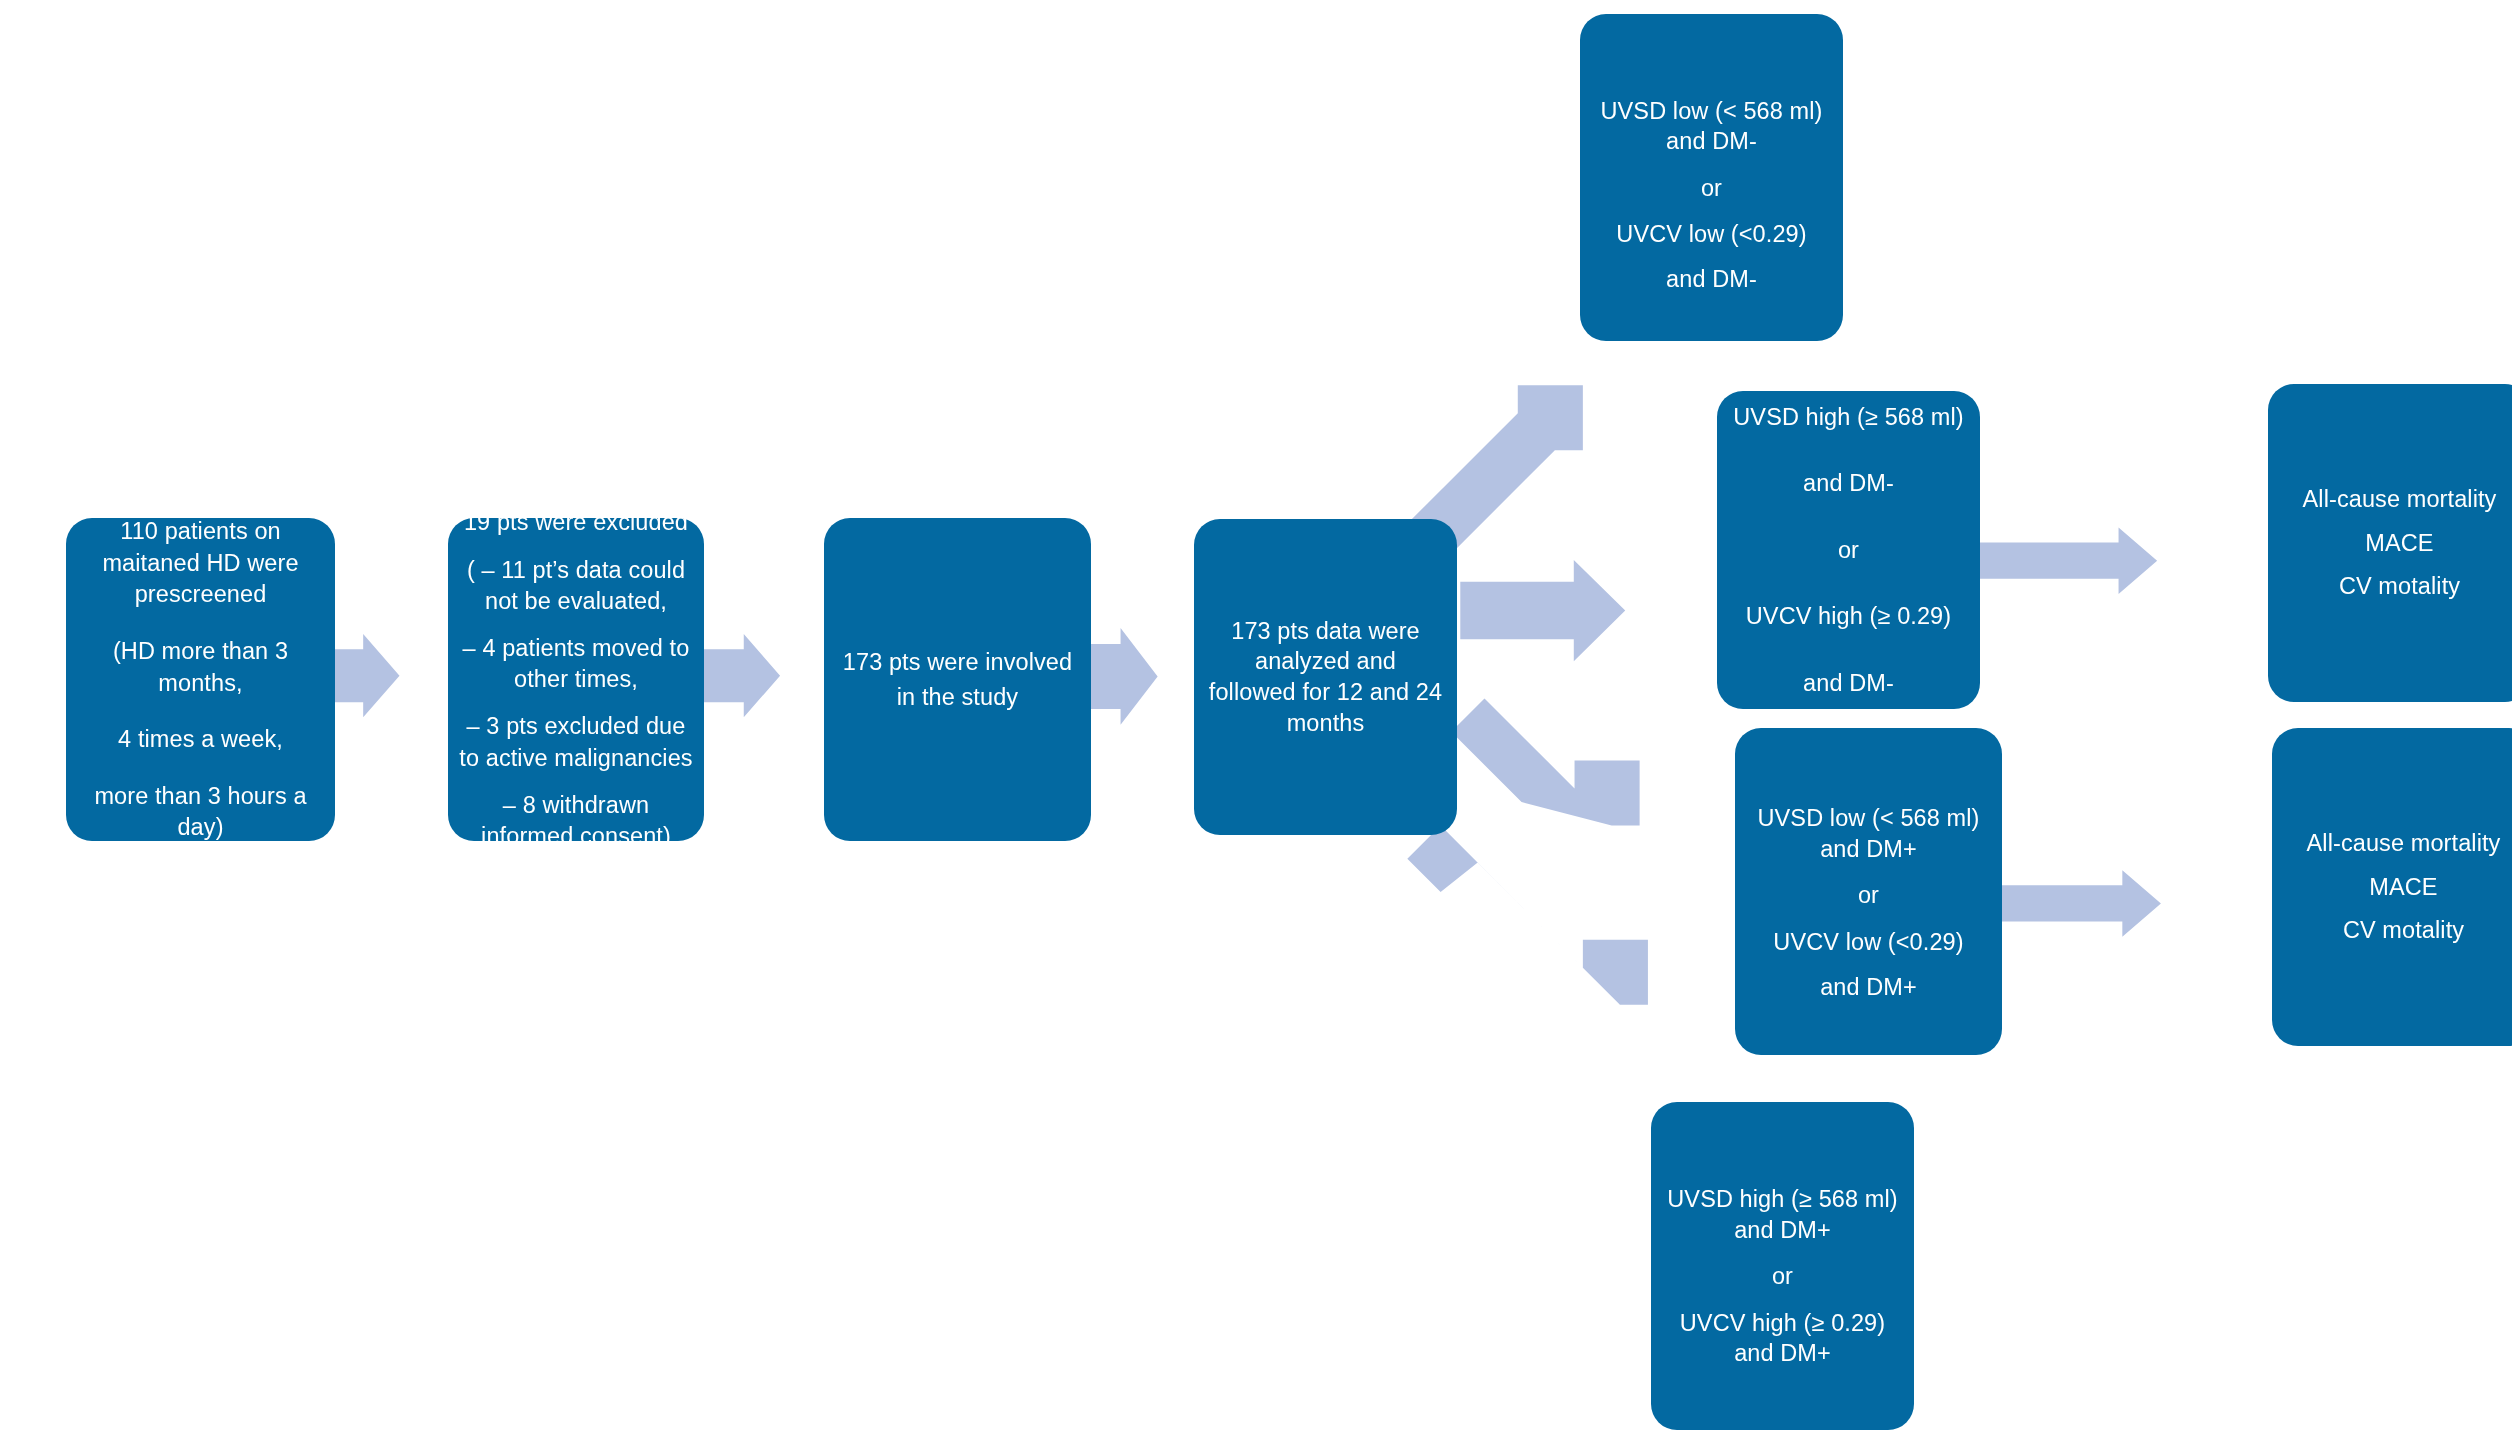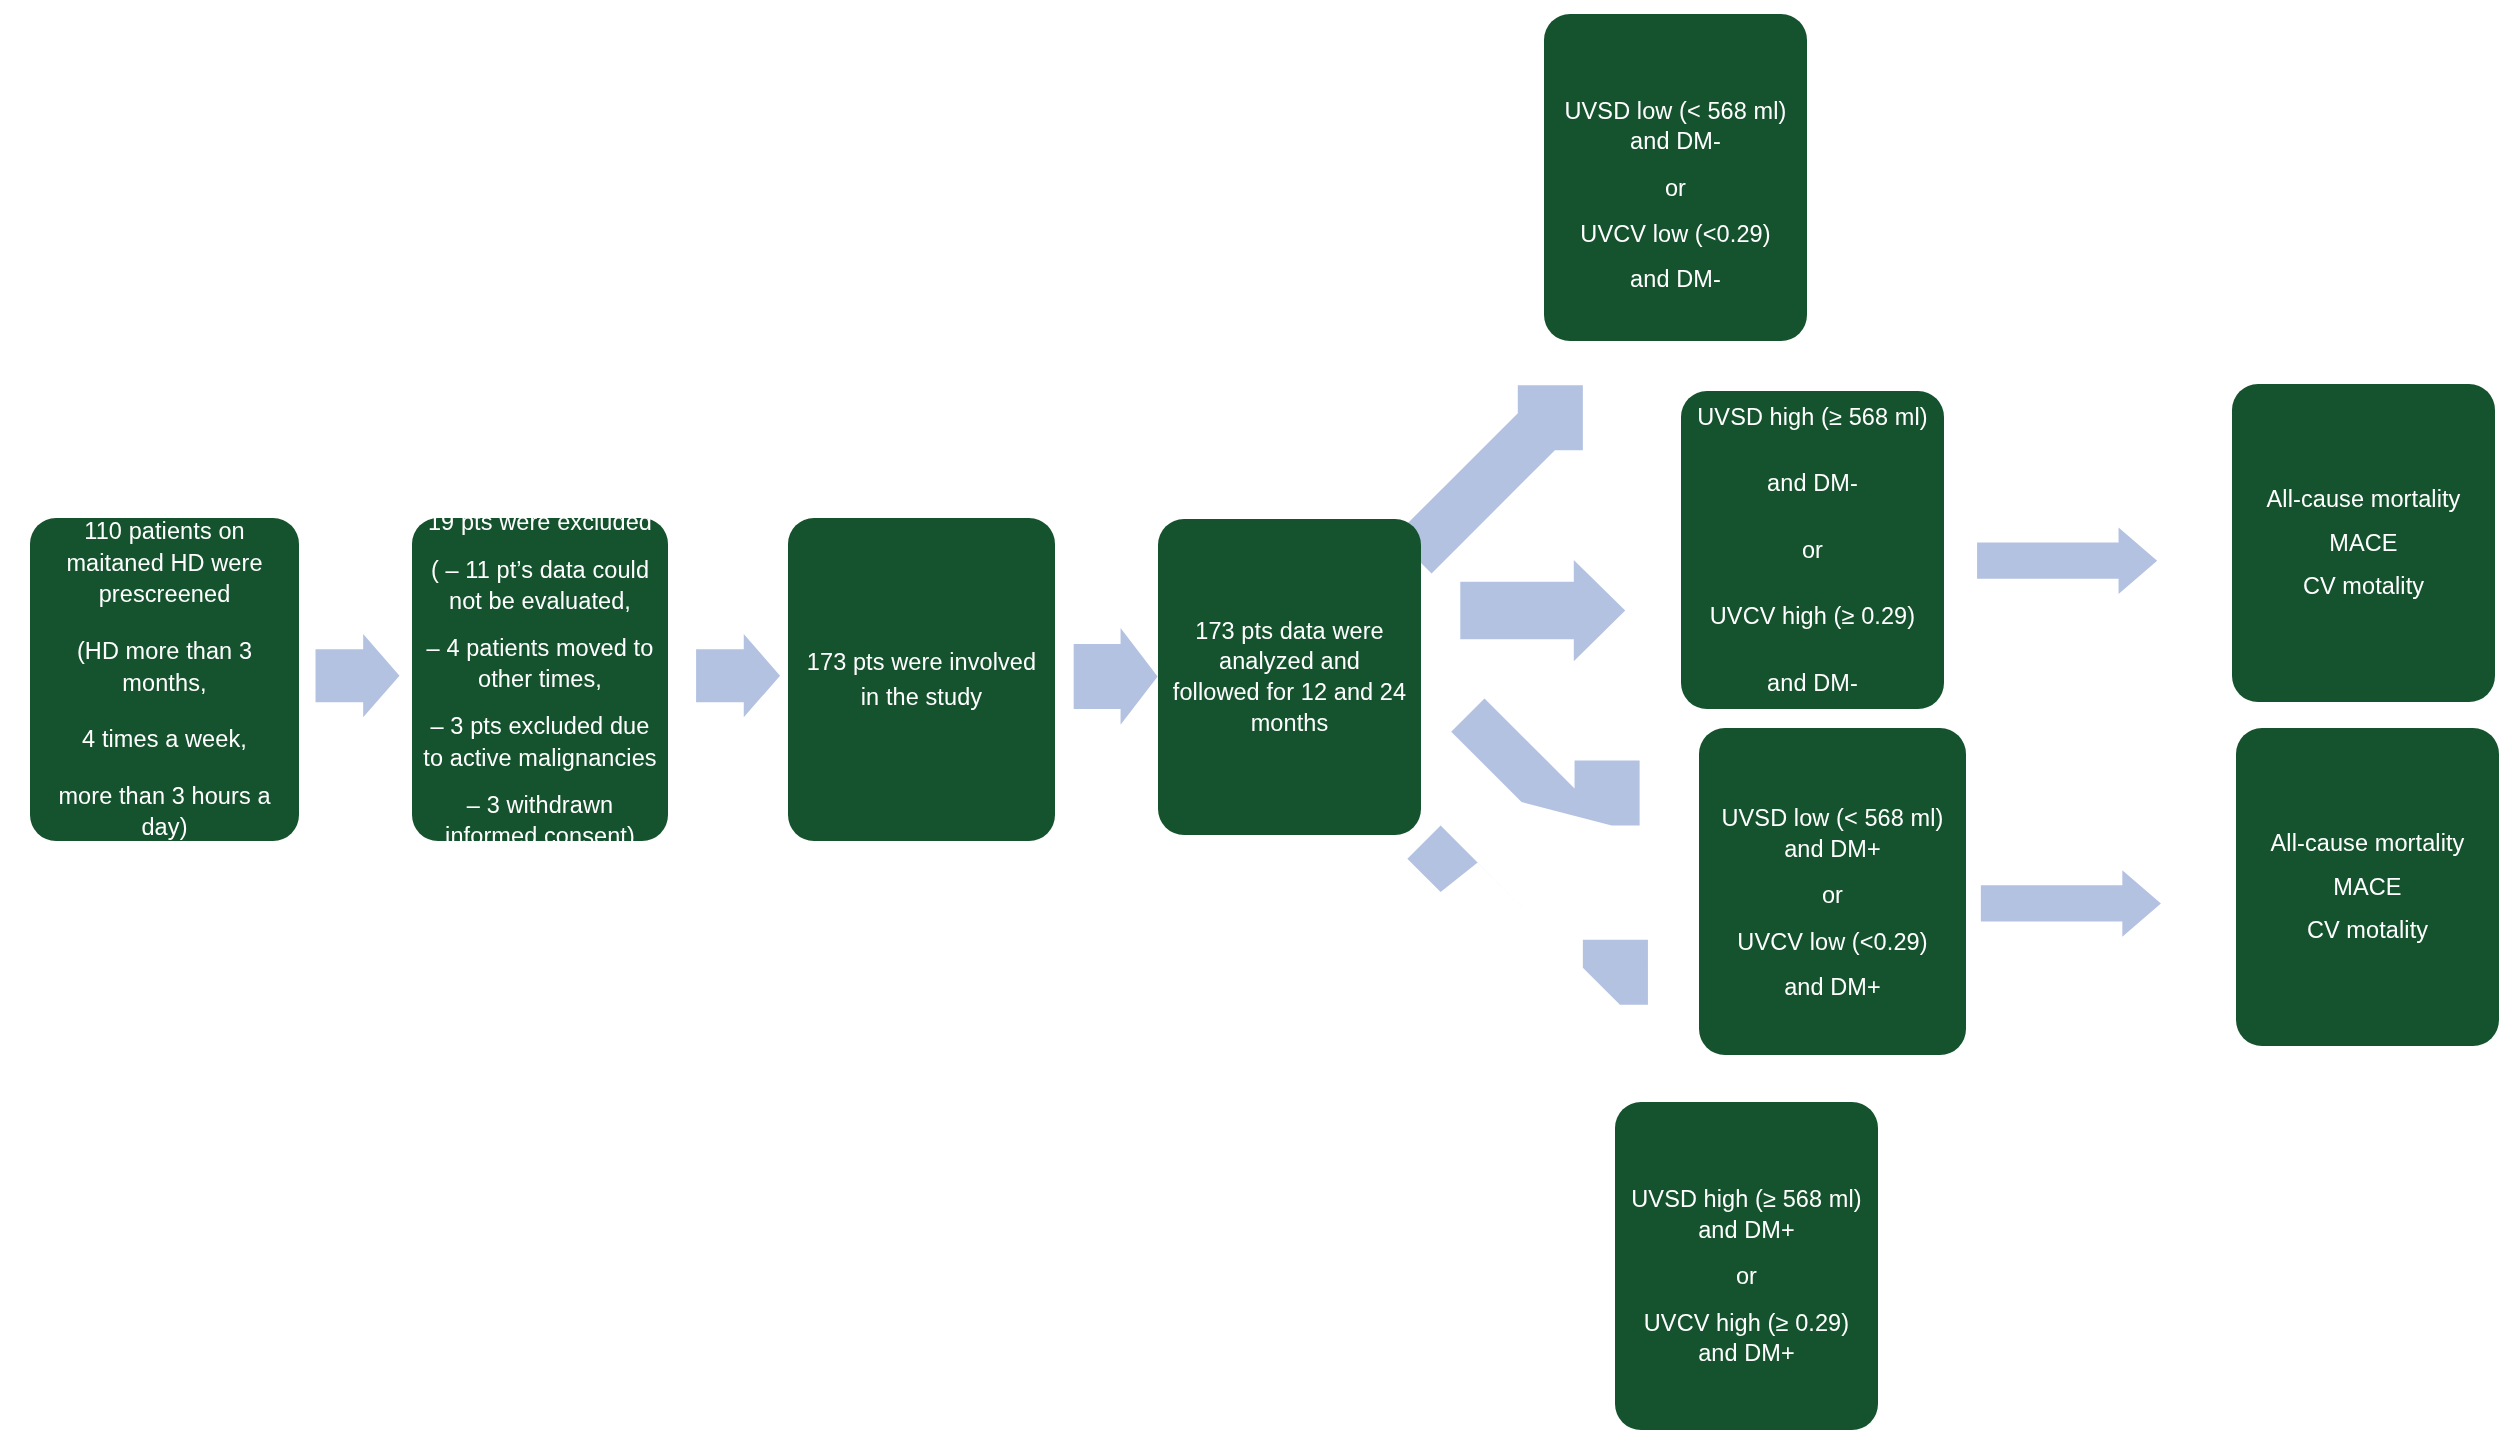--- a/index.html
+++ b/index.html
@@ -11,32 +11,33 @@
     position: relative;
     width: 2512px;
     height: 1452px;
     background: #ffffff;
     overflow: hidden;
     font-family: "Liberation Sans", sans-serif;
   }
   .node {
     position: absolute;
     box-sizing: border-box;
-    background: #14532d;
+    background: #0369a1;
     border-radius: 26px;
     color: #ffffff;
     display: flex;
     flex-direction: column;
     align-items: center;
     justify-content: center;
     text-align: center;
     padding: 0 4px;
     font-size: 23.5px;
     line-height: 1.30;
     letter-spacing: 0.1px;
+    margin-left: 36px;
   }
   .node .ln {
     display: block;
     width: 100%;
     white-space: nowrap;
   }
   
   .gap-lg .ln { margin: 13px 0; }
   .gap-md .ln { margin: 8.3px 0; }
   .gap-sm .ln { margin: 2.3px 0; }
@@ -90,21 +91,21 @@
   </div>
 
   <div class="node gap-md" style="left:412px; top:518px; width:256px; height:323px;">
     <span class="ln">19 pts were excluded</span>
     <span class="ln">( – 11 pt’s data could</span>
     <span class="ln" style="margin-top:-7.6px">not be evaluated,</span>
     <span class="ln">– 4 patients moved to</span>
     <span class="ln" style="margin-top:-7.6px">other times,</span>
     <span class="ln">– 3 pts excluded due</span>
     <span class="ln" style="margin-top:-7.6px">to active malignancies</span>
-    <span class="ln">– 3 withdrawn</span>
+    <span class="ln">– 8 withdrawn</span>
     <span class="ln" style="margin-top:-7.6px">informed consent)</span>
   </div>
 
   <div class="node gap-sm" style="left:788px; top:518px; width:267px; height:323px;align-items:center;">
     <span class="ln">173 pts were involved</span>
     <span class="ln">in the study</span>
   </div>
 
   <div class="node gap-xs" style="left:1158px; top:519px; width:263px; height:316px;">
     <span class="ln">173 pts data were</span>

